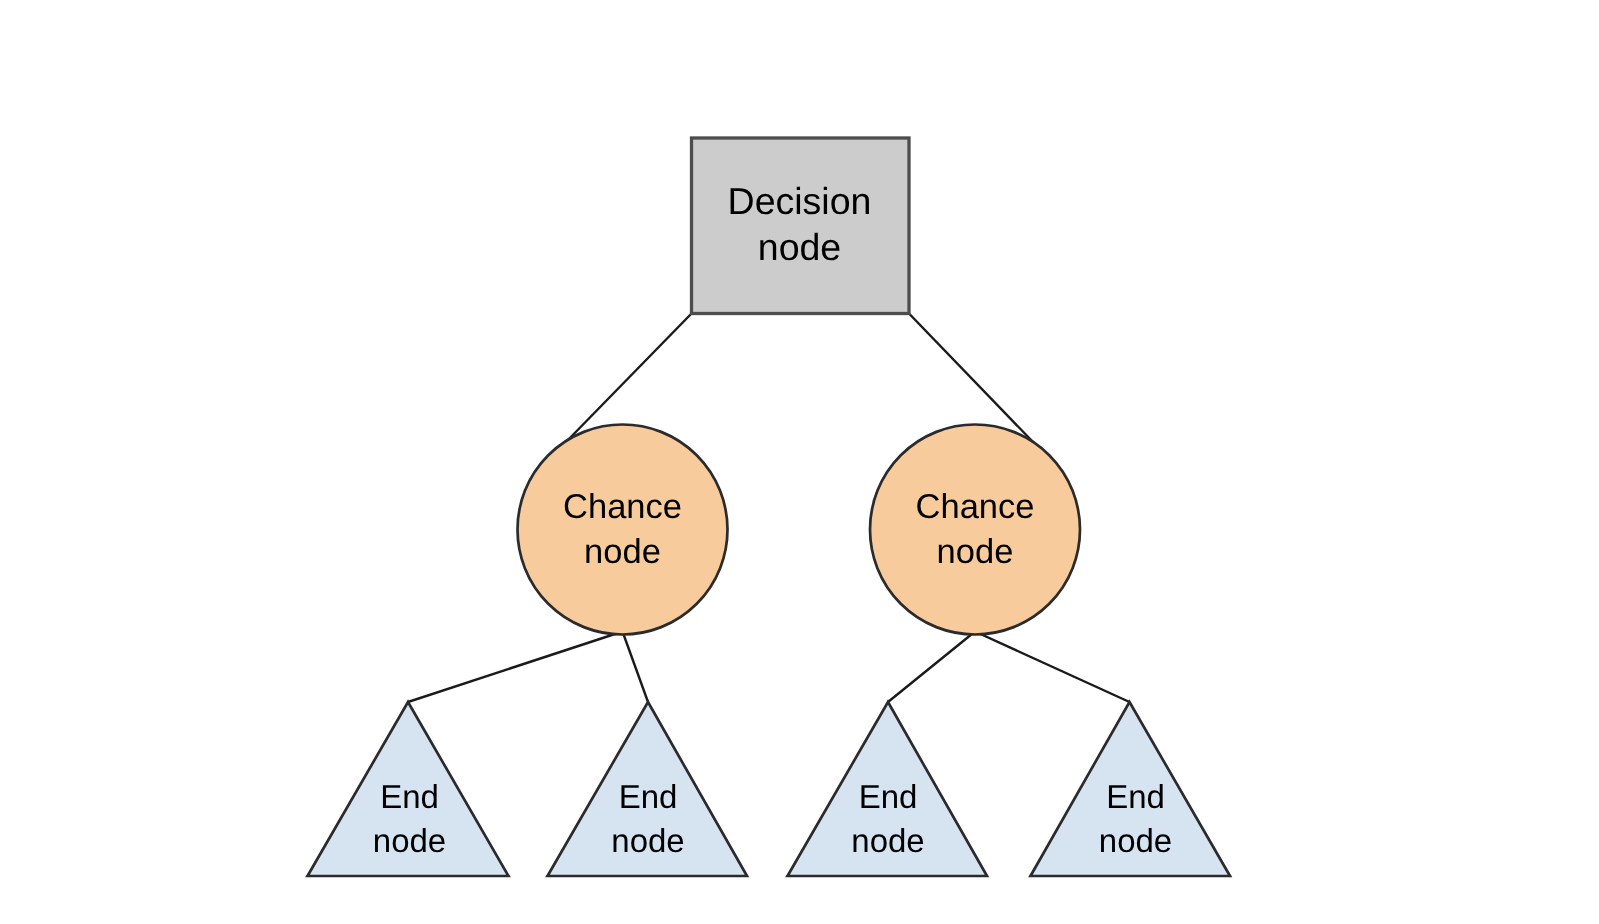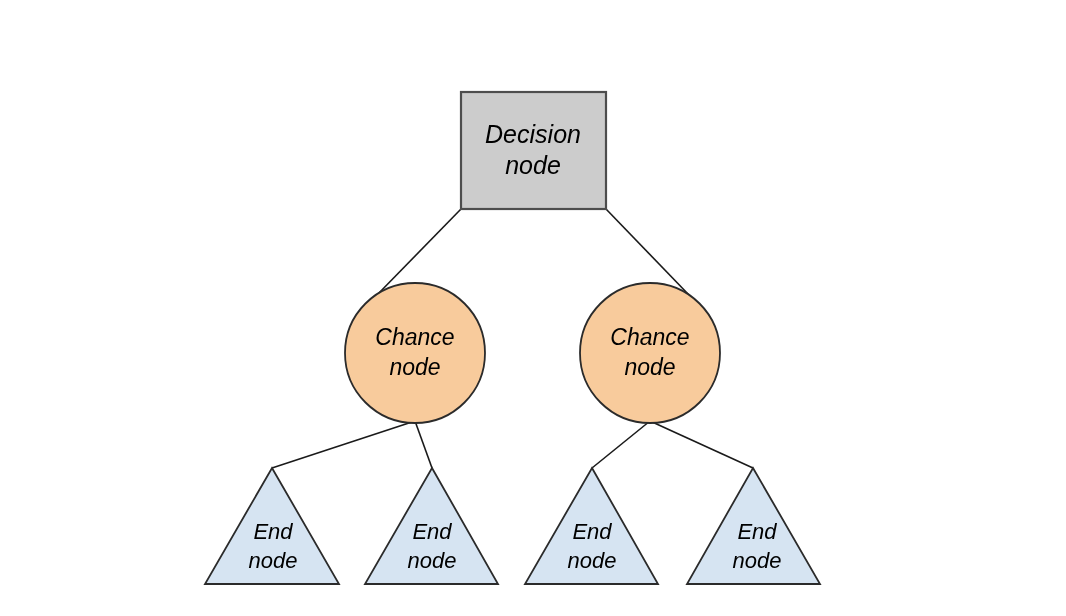--- a/index.html
+++ b/index.html
@@ -10,21 +10,20 @@
   }
   body {
     font-family: "Liberation Sans", sans-serif;
   }
   #canvas {
     position: relative;
     width: 1066px;
     height: 608px;
     background: #ffffff;
     overflow: hidden;
-    font-style: italic;
   }
   #diagram-svg {
     position: absolute;
     top: 0;
     left: 0;
     width: 1066px;
     height: 616px;
     display: block;
   }
   .edge {

